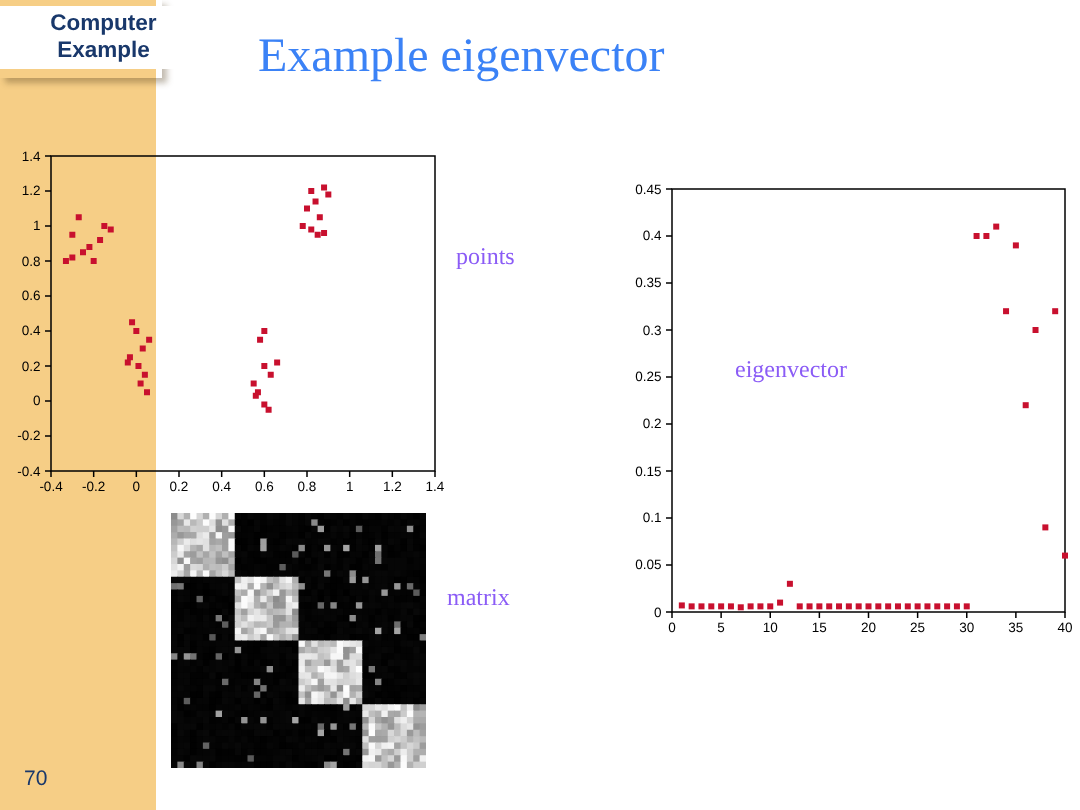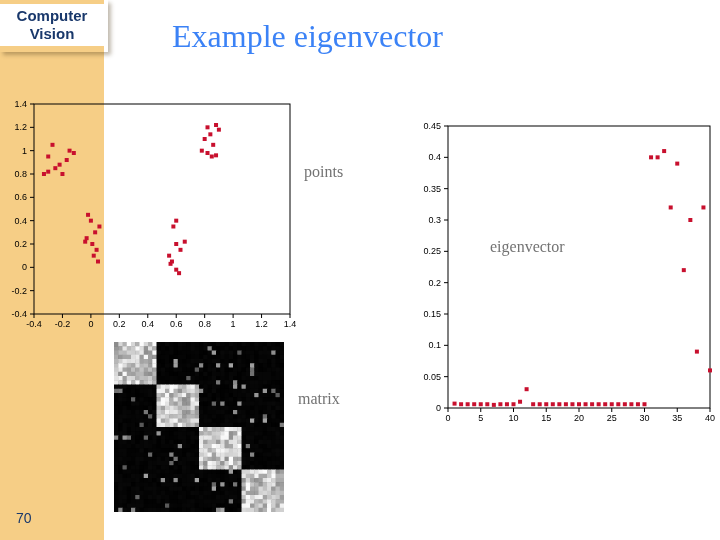--- a/index.html
+++ b/index.html
@@ -1,36 +1,36 @@
 <!DOCTYPE html>
 <html><head>
 <meta charset="utf-8">
 <style>
   html,body{margin:0;padding:0;width:720px;height:540px;background:#fff;font-family:Verdana,Geneva,sans-serif;overflow:hidden}
   .sidebar{position:absolute;left:0;top:0;width:104px;height:540px;background:#f6ce86}
-  .sb-title{position:absolute;left:0;top:4px;width:104px;text-align:center;color:#19386b;font-weight:bold;font-size:15px;line-height:18px;background:#fff;padding:3px 0}
+  .sb-title{position:absolute;left:0;top:4px;width:104px;text-align:center;color:#19386b;font-weight:bold;font-size:15px;line-height:18px;background:#fff;padding:3px 17px}
   .sb-title-shadow{position:absolute;left:0;top:0;width:108px;height:52px;box-shadow:3px 3px 4px rgba(80,60,30,.35)}
   .page-num{position:absolute;left:16px;bottom:14px;color:#19386b;font-size:14px}
   .title{position:absolute;left:172px;top:18px;color:#3b82f6;font-family:"Comic Sans MS","Segoe Script",cursive;font-size:32px}
-  .lbl{position:absolute;font-family:"Times New Roman",serif;font-size:16px;color:#737373}
+  .lbl{position:absolute;font-family:"Times New Roman",serif;font-size:16px;color:#8b5cf6}
   svg{position:absolute}
   .frame{stroke:#000;fill:none;stroke-width:1}
   .tick text{font-size:9px;font-family:Arial,Helvetica,sans-serif;fill:#000}
   .tick line{stroke:#000;stroke-width:1}
   .pt{fill:#c8102e}
   .mcell{stroke:none}
 </style>
 </head>
 <body>
 
 <div class="sidebar">
   <div class="sb-title-shadow"></div>
   <div class="sb-title">
     <span>Computer</span><br>
-    <span>Vision</span>
+    <span>Example</span>
   </div>
   <div class="page-num">70</div>
 </div>
 
 <div class="title">Example eigenvector</div>
 
 <div class="lbl" style="left:304px;top:163px">points</div>
 <div class="lbl" style="left:490px;top:238px">eigenvector</div>
 <div class="lbl" style="left:298px;top:390px">matrix</div>
 

